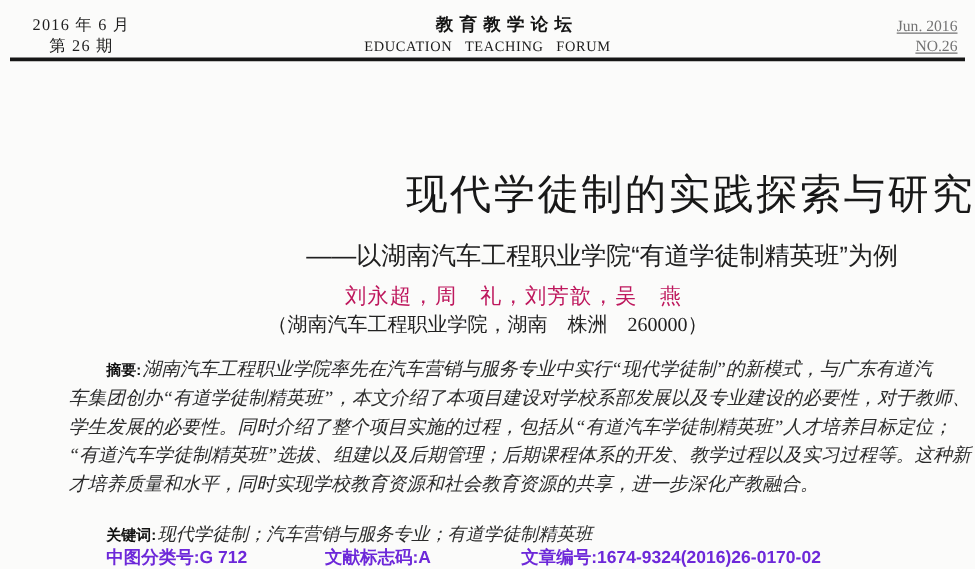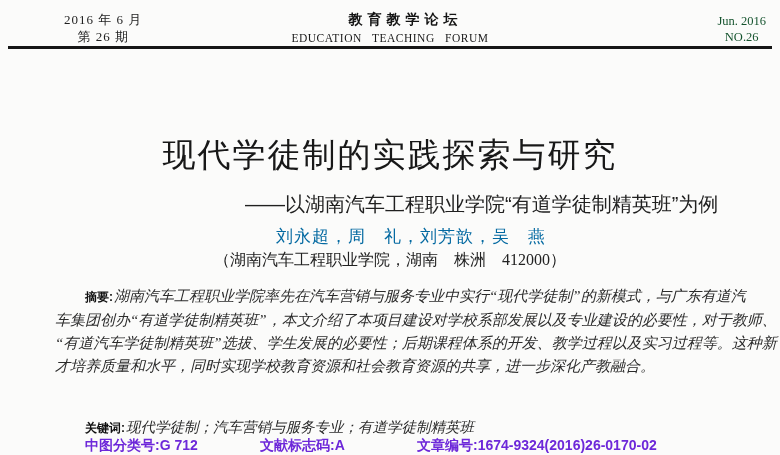--- a/index.html
+++ b/index.html
@@ -9,56 +9,56 @@
     background:#fbfbfa;
     font-family:"Liberation Serif","DejaVu Serif",serif;
     color:#1c1c1c;
     overflow:hidden;
   }
 
   
   .hdr-left {
     position:absolute; top:11px; left:26px;
     font-size:13px; line-height:17px; text-align:center;
-    letter-spacing:1px; color:#1e1e1e;margin-left:38px;
+    letter-spacing:1px; color:#1e1e1e;
   }
   .hdr-center {
     position:absolute; top:11px; left:0; right:0; text-align:center;
   }
   .hdr-journal-cn {
     font-size:14px; font-weight:bold; letter-spacing:5px;
     padding-left:5px; color:#141414;margin-left:26px;
   }
   .hdr-journal-en {
     margin-top:3px; font-size:11.5px; letter-spacing:0.5px;
     word-spacing:7px; color:#1a1a1a;
   }
   .hdr-right {
     position:absolute; top:13px; right:14px;
-    font-size:12.5px; line-height:16px; text-align:center; color:#14532d;
+    font-size:12.5px; line-height:16px; text-align:right; color:#737373;text-decoration:underline;
   }
   .hdr-rule {
     position:absolute; top:46px; left:8px; width:764px; height:2.5px;
     background:#161616;
   }
 
   
   .title {
-    position:absolute; top:133px; left:0; right:0; text-align:center;
+    position:absolute; top:133px; left:0; right:0; text-align:right;
     font-size:33px; font-weight:500; letter-spacing:2px; color:#181818;
     white-space:nowrap;
   }
   .subtitle {
     position:absolute; top:191px; left:245px;
     font-family:"Liberation Sans","DejaVu Sans",sans-serif;
     font-size:20px; color:#202020; white-space:nowrap;
   }
   .authors {
     position:absolute; top:225px; left:0; right:0; text-align:center;
-    font-size:17px; letter-spacing:1px; color:#0369a1; white-space:nowrap;margin-left:42px;
+    font-size:17px; letter-spacing:1px; color:#be185d; white-space:nowrap;margin-left:42px;
   }
   .affiliation {
     position:absolute; top:250px; left:0; right:0; text-align:center;
     font-size:16px; color:#222; white-space:nowrap;
   }
 
   
   .abstract {
     position:absolute; top:285px; left:55px; width:700px;
     font-size:15px; line-height:23px; color:#2b2b2b;
@@ -102,28 +102,29 @@
 <div class="hdr-right">
   <div>Jun. 2016</div>
   <div>NO.26</div>
 </div>
 
 <div class="hdr-rule"></div>
 
 <div class="title">现代学徒制的实践探索与研究</div>
 <div class="subtitle">——以湖南汽车工程职业学院“有道学徒制精英班”为例</div>
 <div class="authors">刘永超，周　礼，刘芳歆，吴　燕</div>
-<div class="affiliation">（湖南汽车工程职业学院，湖南　株洲　412000）</div>
+<div class="affiliation">（湖南汽车工程职业学院，湖南　株洲　260000）</div>
 
 <div class="abstract">
   <div class="abs-line first">
     <span class="inline-label">摘要:</span><span>湖南汽车工程职业学院率先在汽车营销与服务专业中实行“现代学徒制”的新模式，与广东有道汽</span>
   </div>
   <div class="abs-line">车集团创办“有道学徒制精英班”，本文介绍了本项目建设对学校系部发展以及专业建设的必要性，对于教师、</div>
-  <div class="abs-line">“有道汽车学徒制精英班”选拔、学生发展的必要性；后期课程体系的开发、教学过程以及实习过程等。这种新</div>
+  <div class="abs-line">学生发展的必要性。同时介绍了整个项目实施的过程，包括从“有道汽车学徒制精英班”人才培养目标定位；</div>
+  <div class="abs-line">“有道汽车学徒制精英班”选拔、组建以及后期管理；后期课程体系的开发、教学过程以及实习过程等。这种新</div>
   <div class="abs-line">才培养质量和水平，同时实现学校教育资源和社会教育资源的共享，进一步深化产教融合。</div>
 </div>
 
 <div class="keywords">
   <span class="inline-label">关键词:</span><span class="kw-text">现代学徒制；汽车营销与服务专业；有道学徒制精英班</span>
 </div>
 
 <div class="meta-row">
   <div class="meta-seg clc">
     <span>中图分类号:</span><span>G 712</span>

